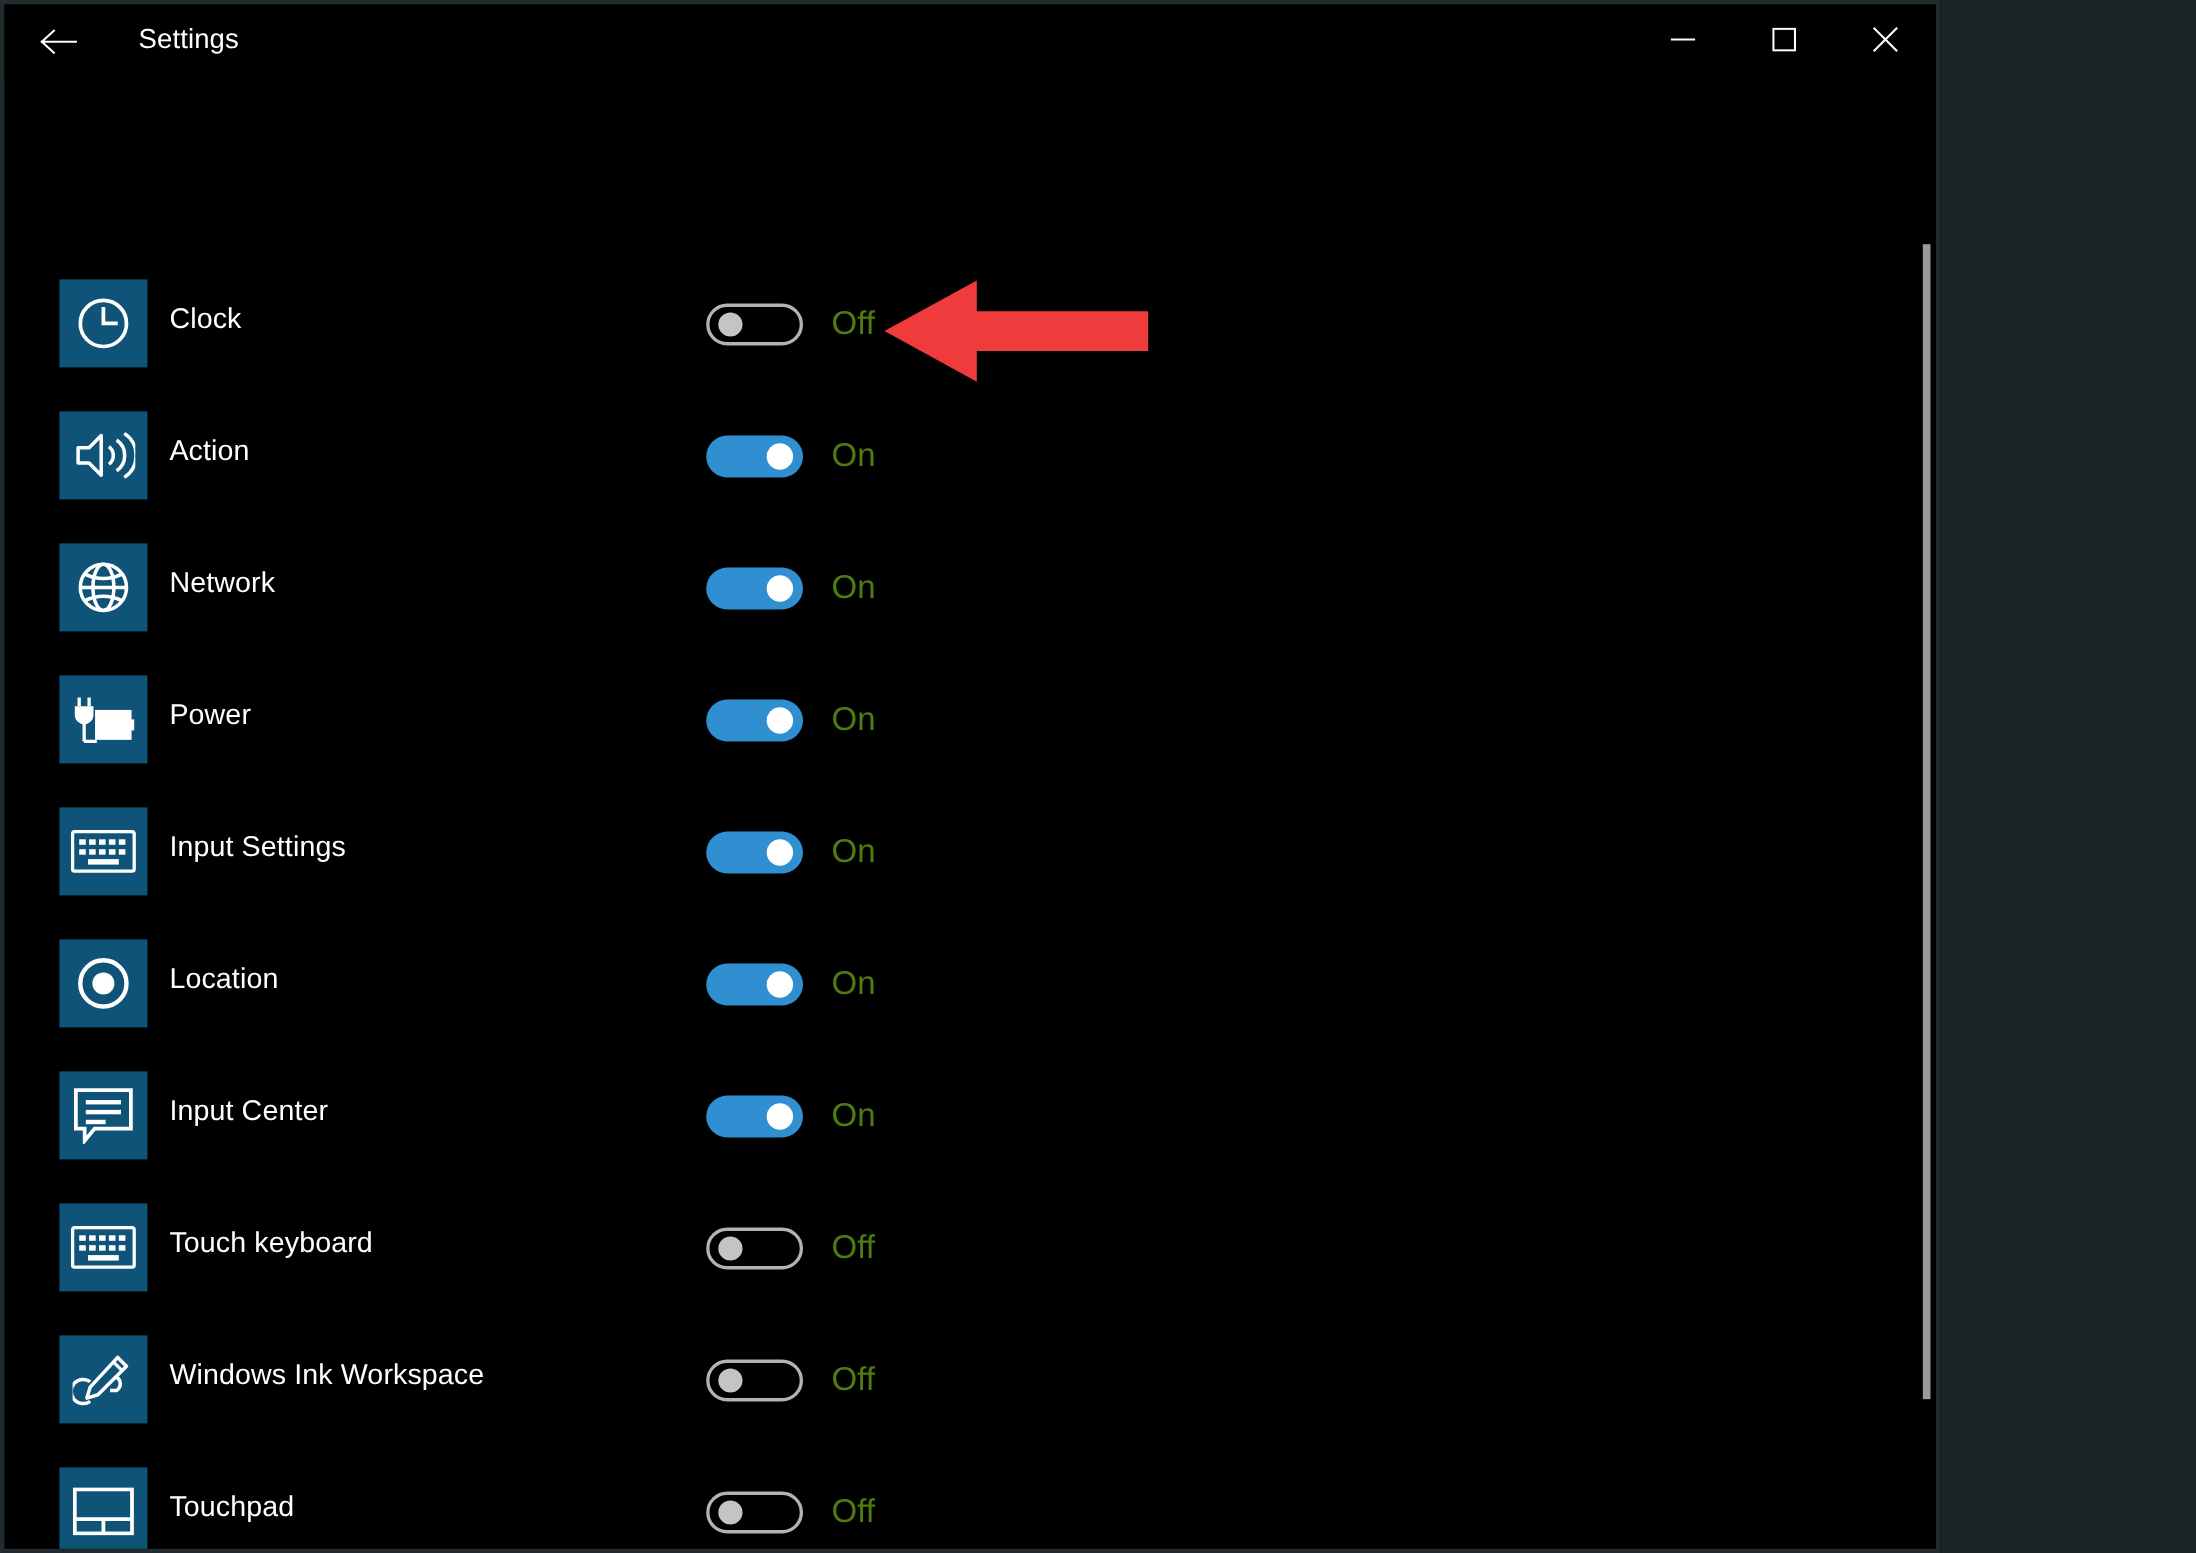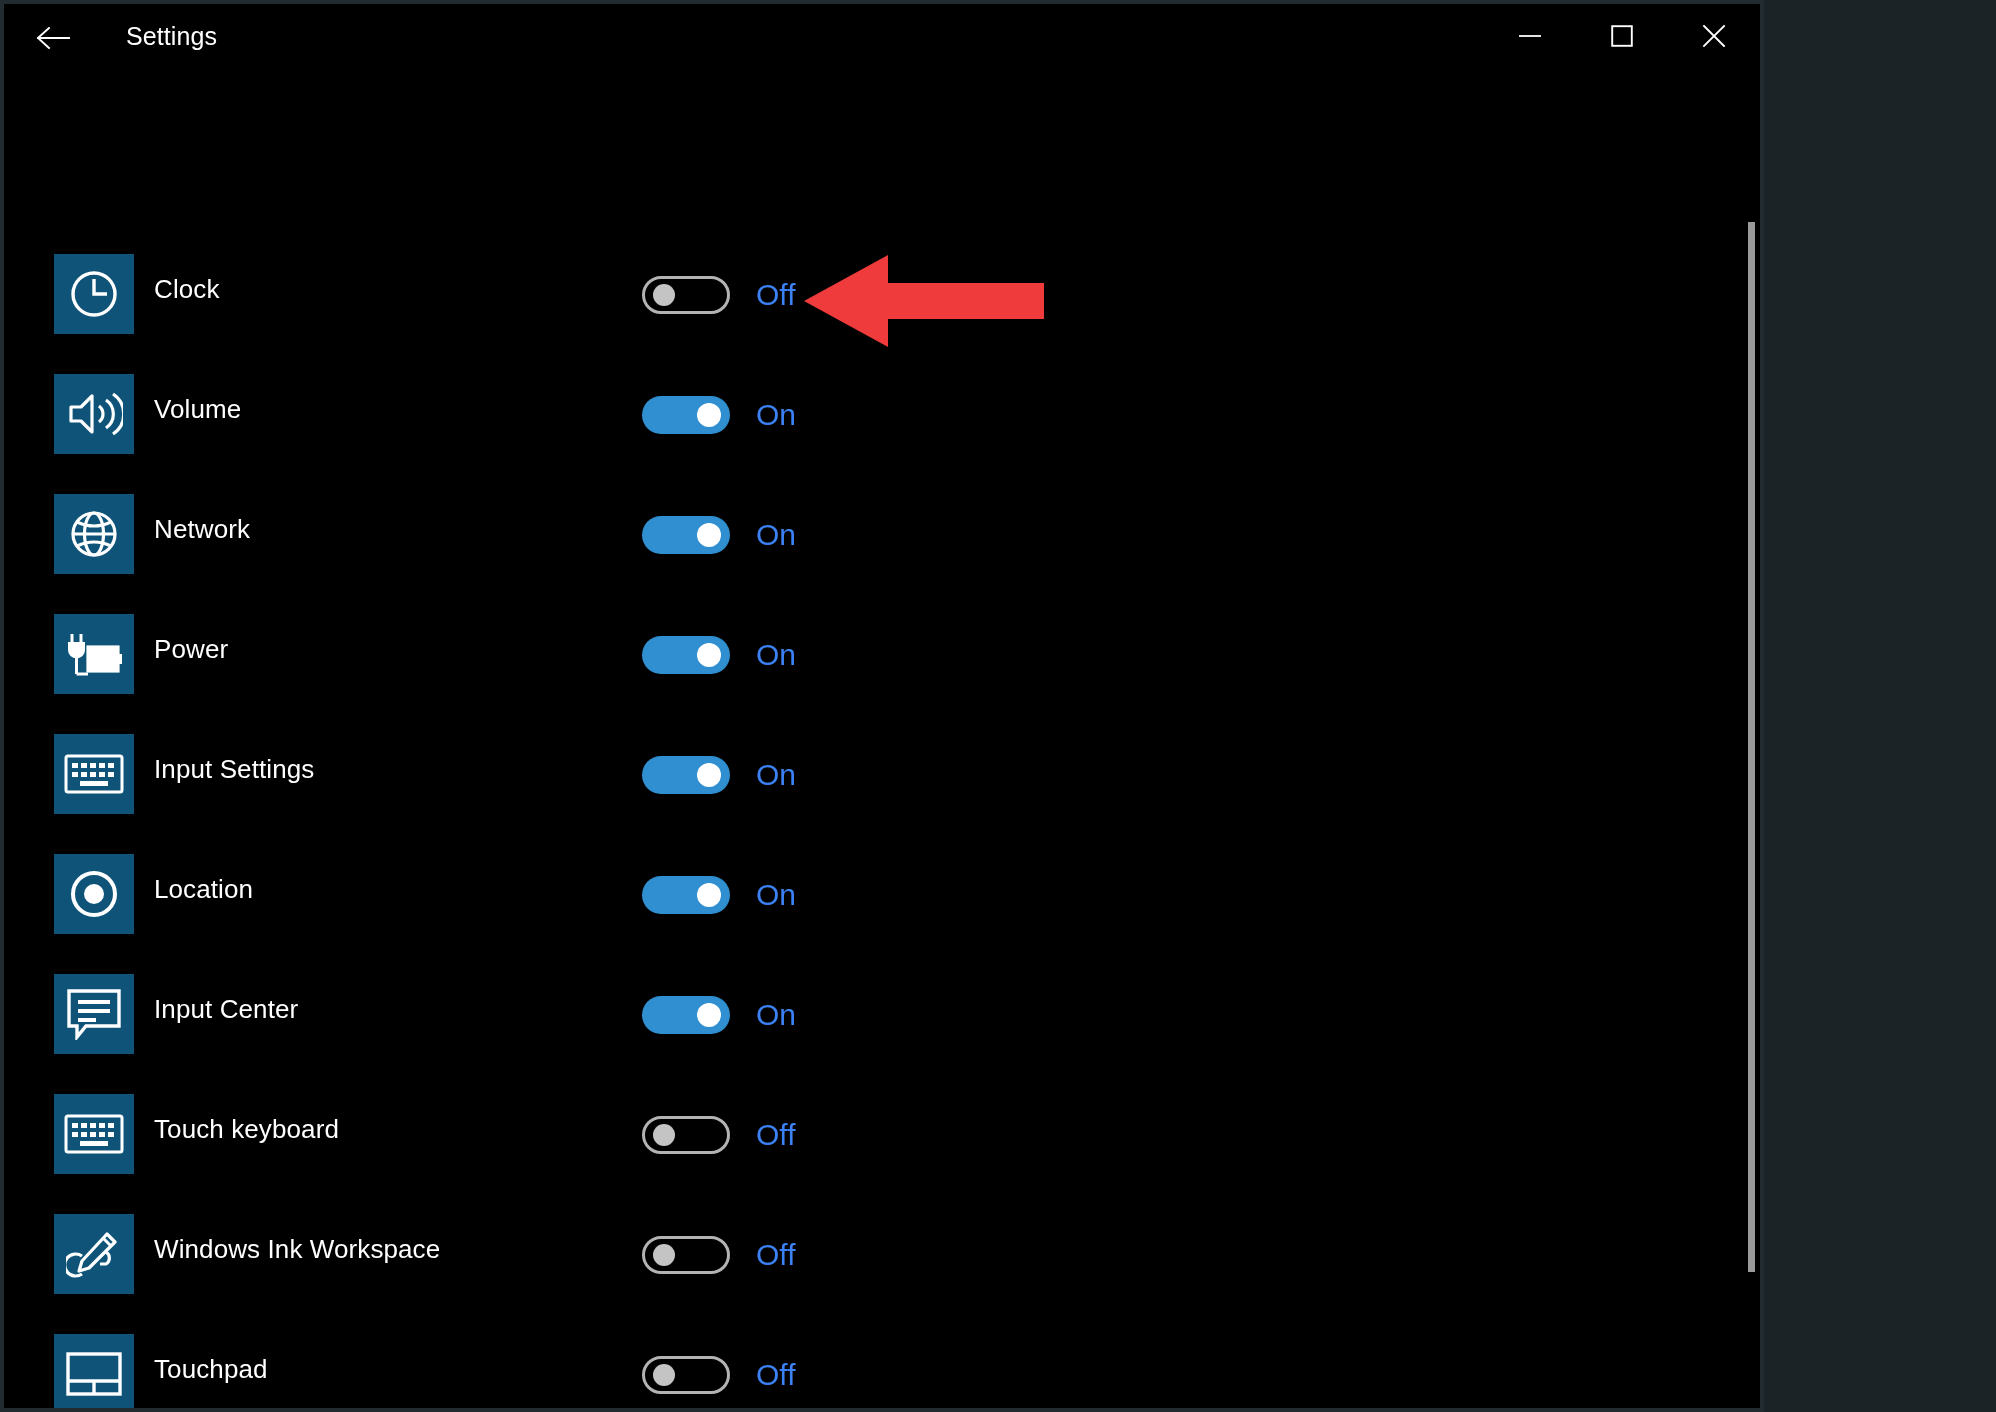--- a/index.html
+++ b/index.html
@@ -168,21 +168,21 @@
     left: 8px; top: 5px;
   }
   .toggle.on .thumb {
     width: 24px; height: 24px;
     background: #ffffff;
     right: 9px; top: 7px;
   }
   .toggle-state {
     margin-left: 26px;
     font-size: 30px;
-    color: #3b82f6;
+    color: #4d7c0f;
     font-weight: 400;
     line-height: 38px;
     white-space: nowrap;
   }
 
   
   .annotation-arrow {
     position: absolute;
     left: 800px;
     top: 245px;
@@ -274,21 +274,21 @@
 
     <div class="row">
       <div class="sys-icon">
         <svg width="58" height="52" viewBox="0 0 58 52">
           <path d="M6 19 L16 19 L27 8 L27 44 L16 33 L6 33 Z" stroke="#ffffff" stroke-width="3.2" fill="none" stroke-linejoin="round"></path>
           <path d="M34 18 A10 10 0 0 1 34 34" stroke="#ffffff" stroke-width="3.2" fill="none"></path>
           <path d="M41 12 A17 17 0 0 1 41 40" stroke="#ffffff" stroke-width="3.2" fill="none"></path>
           <path d="M48 6 A24 24 0 0 1 48 46" stroke="#ffffff" stroke-width="3.2" fill="none"></path>
         </svg>
       </div>
-      <div class="row-label">Volume</div>
+      <div class="row-label">Action</div>
       <div class="toggle-wrap">
         <div class="toggle on">
           <div class="thumb"></div>
         </div>
         <div class="toggle-state">On</div>
       </div>
     </div>
 
     <div class="row">
       <div class="sys-icon">

